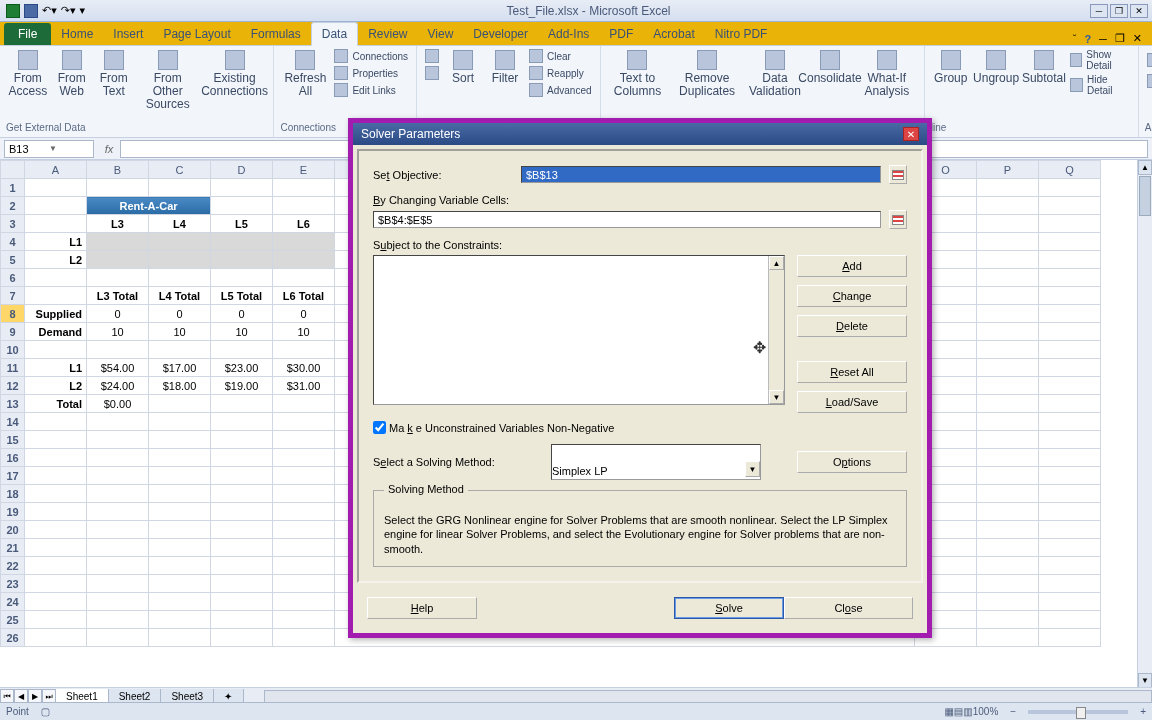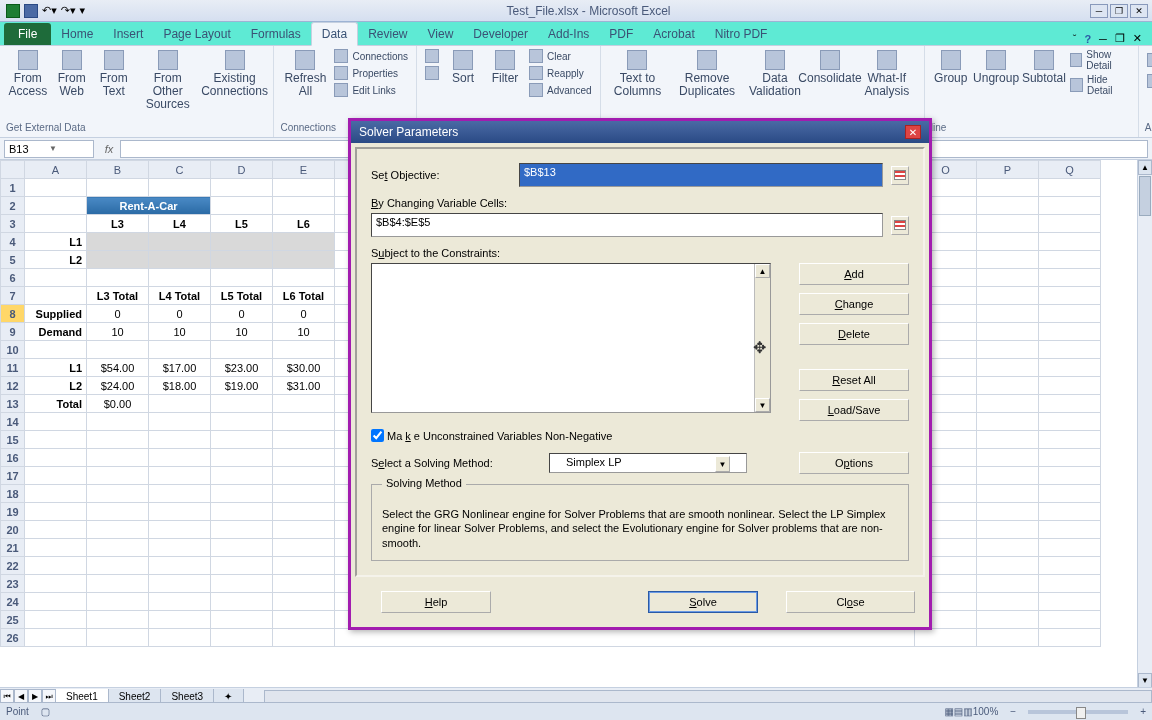--- a/index.html
+++ b/index.html
@@ -7,21 +7,21 @@
 
 
 .titlebar { height: 22px; background: linear-gradient(#e8edf5, #d5dff0); display: flex; align-items: center; border-bottom: 1px solid #9db3d4; }
 .titlebar .qat { display: flex; gap: 4px; padding: 0 6px; align-items: center; }
 .titlebar .qat .icon { width: 14px; height: 14px; }
 .titlebar .title { flex: 1; text-align: center; color: #4a5a7a; font-size: 12px; }
 .titlebar .winbtns { display: flex; gap: 2px; padding: 0 4px; }
 .titlebar .winbtns span { width: 18px; height: 14px; border: 1px solid #8899bb; background: #dde5f2; display: flex; align-items: center; justify-content: center; font-size: 9px; }
 
 
-.ribbon-tabs { height: 24px; background: #5eead4; display: flex; align-items: flex-end; border-bottom: 1px solid #c5d0e0; }
+.ribbon-tabs { height: 24px; background: #eab308; display: flex; align-items: flex-end; border-bottom: 1px solid #c5d0e0; }
 .ribbon-tabs .file-tab { background: #1e6b3a; color: #fff; padding: 4px 14px; font-size: 12px; border-radius: 3px 3px 0 0; margin-left: 4px; }
 .ribbon-tabs .tab { padding: 4px 10px; font-size: 12px; color: #3a5275; cursor: pointer; }
 .ribbon-tabs .tab.active { background: #f2f5fa; border: 1px solid #c5d0e0; border-bottom: 1px solid #f2f5fa; border-radius: 3px 3px 0 0; margin-bottom: -1px; }
 .ribbon-tabs .spacer { flex: 1; }
 .ribbon-tabs .help-icons { display: flex; gap: 8px; padding-right: 10px; align-items: center; }
 
 
 .ribbon { height: 92px; background: #f2f5fa; border-bottom: 1px solid #c5d0e0; display: flex; }
 .ribbon-group { border-right: 1px solid #d5dde8; padding: 2px 6px; display: flex; flex-direction: column; }
 .ribbon-group .items { flex: 1; display: flex; align-items: flex-start; gap: 2px; }
@@ -68,45 +68,45 @@
 .status-bar .zoom { display: flex; align-items: center; gap: 12px; }
 .status-bar .slider { width: 100px; height: 4px; background: #b8c5da; position: relative; }
 .status-bar .slider::after { content: ''; position: absolute; left: 48px; top: -3px; width: 8px; height: 10px; background: #f0f0f0; border: 1px solid #888; }
 
 
 .vscroll { position: absolute; top: 160px; right: 0; bottom: 32px; width: 15px; background: #e8edf5; border-left: 1px solid #c5d0e0; }
 .vscroll .btn { height: 15px; background: #dde5f0; border: 1px solid #abb8cc; display: flex; align-items: center; justify-content: center; font-size: 8px; }
 .vscroll .thumb { height: 40px; background: #c5d0e0; border: 1px solid #9aabbe; margin: 1px; }
 
 
-.dialog { position: absolute; left: 348px; top: 118px; width: 584px; background: #ece9d8; border: 3px solid #a21caf; box-shadow: 2px 2px 6px rgba(0,0,0,0.3); }
+.dialog { position: absolute; left: 348px; top: 118px; width: 584px; background: #ece9d8; border: 5px solid #a21caf; box-shadow: 2px 2px 6px rgba(0,0,0,0.3); }
 .dialog-title { background: linear-gradient(#4a6aa5, #2a4a85); color: #fff; padding: 4px 8px; font-size: 12px; display: flex; align-items: center; }
 .dialog-title span { flex: 1; }
 .dialog-title .close { width: 16px; height: 14px; background: #d44; color: #fff; border: 1px solid #a22; display: flex; align-items: center; justify-content: center; font-size: 10px; cursor: pointer; }
 .dialog-body { padding: 14px; border: 2px inset #f5f3eb; margin: 4px; }
 .dlg-row { display: flex; align-items: center; margin-bottom: 10px; gap: 8px; }
 .dlg-label { font-size: 11px; }
-.dlg-input { border: 1px inset #999; background: #fff; padding: 2px 4px; font-size: 11px; height: 24px; }
+.dlg-input { border: 1px inset #999; background: #fff; padding: 2px 4px; font-size: 11px; height: 17px; }
 .dlg-input.sel { background: #316ac5; color: #fff; }
 .ref-btn { width: 18px; height: 19px; background: #ece9d8; border: 1px outset #fff; display: flex; align-items: center; justify-content: center; }
 .ref-btn .grid-ico { width: 12px; height: 10px; background: repeating-linear-gradient(#d44, #d44 2px, #fff 2px, #fff 4px); border: 1px solid #888; }
 .dlg-radio { display: flex; align-items: center; gap: 3px; font-size: 11px; }
 .dlg-radio input { margin: 0; }
-.dlg-btn { width: 110px; height: 22px; background: #ece9d8; border: 1px outset #fff; font-size: 11px; cursor: pointer; margin-left: 16px; }
+.dlg-btn { width: 110px; height: 22px; background: #ece9d8; border: 1px outset #fff; font-size: 11px; cursor: pointer; }
 .dlg-btn.primary { border: 1px solid #2a5aa5; box-shadow: inset 0 0 0 1px #6a9ae5; }
 .constraints-box { border: 1px inset #999; background: #fff; height: 150px; display: flex; }
 .constraints-box .list { flex: 1; }
 .constraints-box .sb { width: 16px; background: #ece9d8; border-left: 1px solid #bbb; display: flex; flex-direction: column; }
 .constraints-box .sb .b { height: 14px; border: 1px outset #fff; display: flex; align-items: center; justify-content: center; font-size: 8px; }
 .constraints-box .sb .track { flex: 1; }
 .method-box { border: 1px solid #aaa; padding: 10px; margin-top: 8px; }
 .method-box .legend { position: relative; top: -18px; background: #ece9d8; display: inline-block; padding: 0 4px; font-size: 11px; margin-bottom: -12px; }
-.dlg-select { border: 1px inset #999; background: #fff; padding: 2px 16px; font-size: 11px; height: 20px; display: flex; align-items: flex-start; }
+.dlg-select { border: 1px inset #999; background: #fff; padding: 2px 0; font-size: 11px; height: 36px; display: flex; align-items: flex-end; }
 .dlg-select .dd { margin-left: auto; width: 15px; height: 16px; background: #ece9d8; border: 1px outset #fff; display: flex; align-items: center; justify-content: center; font-size: 8px; }
-.dlg-footer { display: flex; gap: 12px; padding: 10px 14px 14px; }
+.dlg-footer { display: flex; gap: 0; padding: 10px 14px 14px; }
 .cursor-cross { position: absolute; left: 753px; top: 338px; font-size: 16px; color: #333; pointer-events: none; }
 
 u.hk { text-decoration: underline; }
 </style>
 </head>
 <body>
 
 <div class="titlebar">
   <div class="qat">
     <span class="icon" style="background:#1e7e34;border:1px solid #0a5a1a;"></span>

